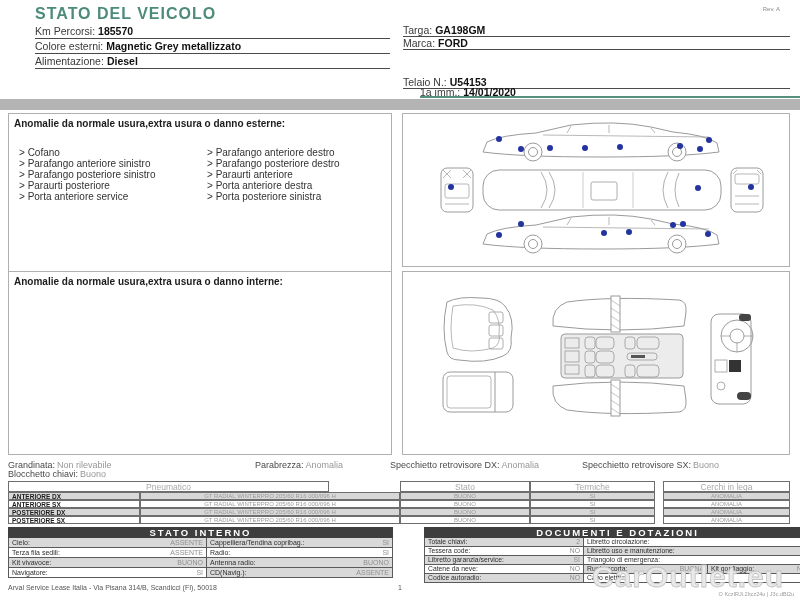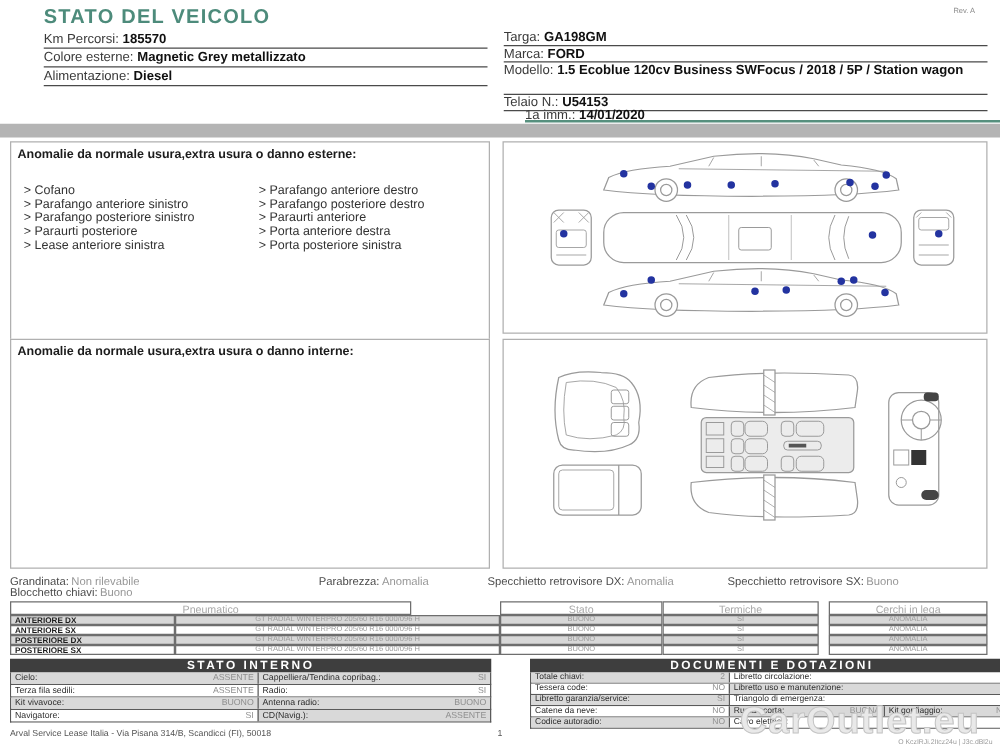--- a/index.html
+++ b/index.html
@@ -69,52 +69,49 @@
 
 <div class="page">
 
   <div class="abs title">STATO DEL VEICOLO</div>
   <div class="abs rev">Rev. A</div>
 
   <div class="info-row info-left" style="top:24px">
     <span class="lab">Km Percorsi:</span><span class="val">185570</span>
   </div>
   <div class="info-row info-left" style="top:39px">
-    <span class="lab">Colore esterne:</span><span class="val">Magnetic Grey metallizzato</span>
+    <span class="lab">Colore esterni:</span><span class="val">Magnetic Grey metallizzato</span>
   </div>
   <div class="info-row info-left" style="top:54px">
     <span class="lab">Alimentazione:</span><span class="val">Diesel</span>
   </div>
 
   <div class="info-row info-right" style="top:24px">
     <span class="lab">Targa:</span><span class="val">GA198GM</span>
   </div>
   <div class="info-row info-right" style="top:37px">
     <span class="lab">Marca:</span><span class="val">FORD</span>
-  </div>
-  <div class="info-row info-right tall" style="top:50px">
-    <span class="lab">Modello:</span><span class="val">1.5 Ecoblue 120cv Business SWFocus / 2018 / 5P / Station wagon</span>
   </div>
   <div class="info-row info-right" style="top:76px">
     <span class="lab">Telaio N.:</span><span class="val">U54153</span>
   </div>
   <div class="info-row info-right teal-line" style="top:87px;height:11px;line-height:11px">
     <span class="lab">1a imm.:</span><span class="val">14/01/2020</span>
   </div>
 
   <div class="abs gray-band"></div>
 
   <div class="panel" style="left:8px;top:113px;width:384px;height:174px">
     <div class="panel-title">Anomalie da normale usura,extra usura o danno esterne:</div>
     <div class="an-col" style="left:10px">
       <div class="an-item">Cofano</div>
       <div class="an-item">Parafango anteriore sinistro</div>
       <div class="an-item">Parafango posteriore sinistro</div>
       <div class="an-item">Paraurti posteriore</div>
-      <div class="an-item">Lease anteriore sinistra</div>
+      <div class="an-item">Porta anteriore service</div>
     </div>
     <div class="an-col" style="left:198px">
       <div class="an-item">Parafango anteriore destro</div>
       <div class="an-item">Parafango posteriore destro</div>
       <div class="an-item">Paraurti anteriore</div>
       <div class="an-item">Porta anteriore destra</div>
       <div class="an-item">Porta posteriore sinistra</div>
     </div>
   </div>
 

